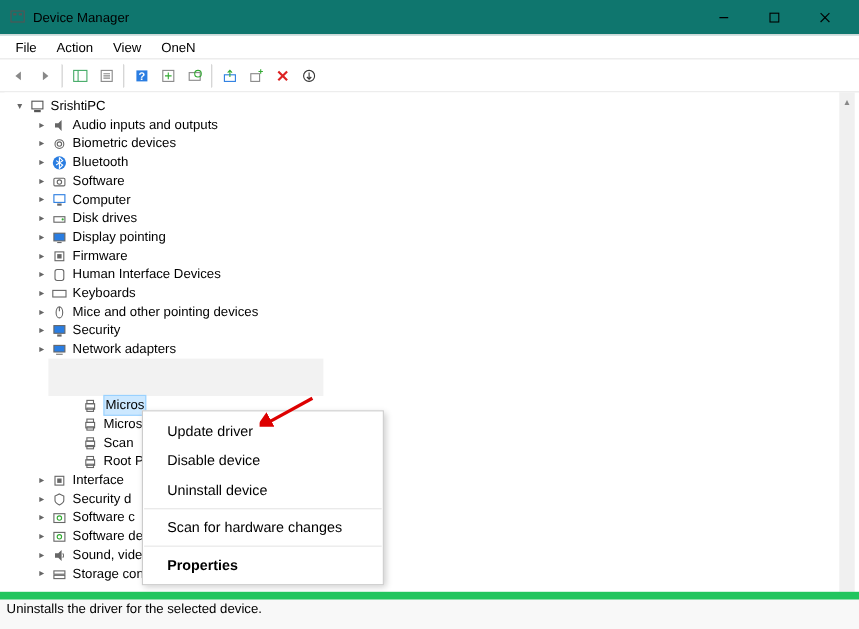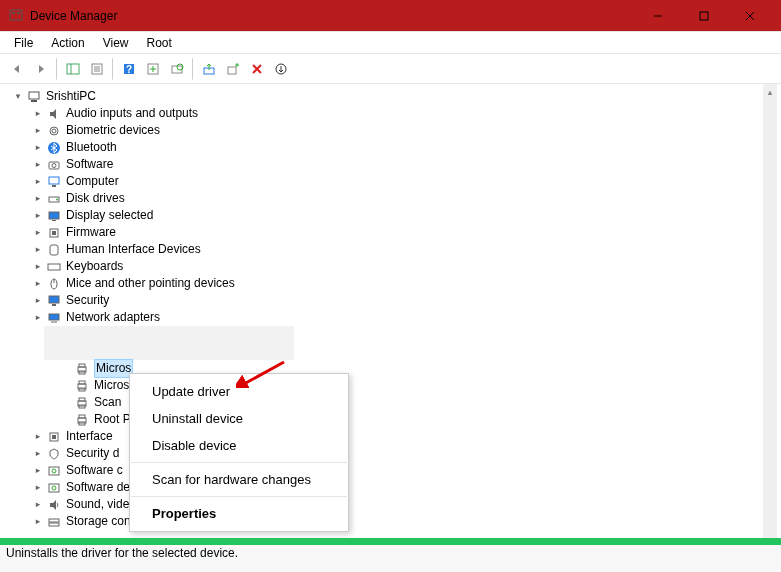--- a/index.html
+++ b/index.html
@@ -12,21 +12,21 @@
     height: 572px;
     overflow: hidden;
     position: relative;
   }
   .titlebar {
     height: 32px;
     display: flex;
     align-items: center;
     padding: 0 8px;
     border-bottom: 1px solid #e5e5e5;
-    background: #b91c1c;
+    background: #0f766e;
   }
   .title-icon {
     width: 16px; height: 16px;
     margin-right: 6px;
     display: inline-flex; align-items: center; justify-content: center;
   }
   .title-text { flex: 0 0 auto; font-size: 12px; }
   .title-spacer { flex: 1; }
   .winbtn {
     width: 46px; height: 32px;
@@ -160,21 +160,21 @@
         <line x1="1" y1="1" x2="9" y2="9" stroke="#000"></line>
         <line x1="9" y1="1" x2="1" y2="9" stroke="#000"></line>
       </svg>
   </span>
 </div>
 
 <div class="menubar">
   <span class="menuitem">File</span>
   <span class="menuitem">Action</span>
   <span class="menuitem">View</span>
-  <span class="menuitem">Root</span>
+  <span class="menuitem">OneN</span>
 </div>
 
 <div class="toolbar">
   <span class="tbtn">
       <svg width="14" height="14">
         <path d="M9 3 L4 7 L9 11 Z" fill="#888"></path>
       </svg>
     </span>
   <span class="tbtn">
       <svg width="14" height="14">
@@ -313,21 +313,21 @@
         <span class="nlabel">Disk drives</span>
       </div>
       <div class="node" style="padding-left: 28px;">
         <span class="exp">▸</span>
         <span class="nicon">
           <svg width="14" height="14">
             <rect x="2" y="3" width="10" height="7" fill="#2a7de1" stroke="#666"></rect>
             <rect x="5" y="11" width="4" height="1" fill="#666"></rect>
           </svg>
         </span>
-        <span class="nlabel">Display selected</span>
+        <span class="nlabel">Display pointing</span>
       </div>
       <div class="node" style="padding-left: 28px;">
         <span class="exp">▸</span>
         <span class="nicon">
           <svg width="14" height="14">
             <rect x="3" y="3" width="8" height="8" fill="none" stroke="#666"></rect>
             <rect x="5" y="5" width="4" height="4" fill="#666"></rect>
           </svg>
         </span>
         <span class="nlabel">Firmware</span>
@@ -494,22 +494,22 @@
 </div>
 
 <div class="scrollbar">
   <div class="sb-arrow">▴</div>
   <div style="flex:1"></div>
   <div class="sb-arrow" style="position:absolute;bottom:0;width:100%">▾</div>
 </div>
 
 <div class="context-menu">
   <div class="cm-item">Update driver</div>
+  <div class="cm-item">Disable device</div>
   <div class="cm-item">Uninstall device</div>
-  <div class="cm-item">Disable device</div>
   <div class="cm-sep"></div>
   <div class="cm-item">Scan for hardware changes</div>
   <div class="cm-sep"></div>
   <div class="cm-item bold">Properties</div>
 </div>
 
 <svg class="arrow" viewBox="0 0 50 30">
   <defs>
       <marker id="ah" markerWidth="6" markerHeight="6" refX="1" refY="3" orient="auto">
         <path d="M0 0 L6 3 L0 6 Z" fill="#d00"></path>

